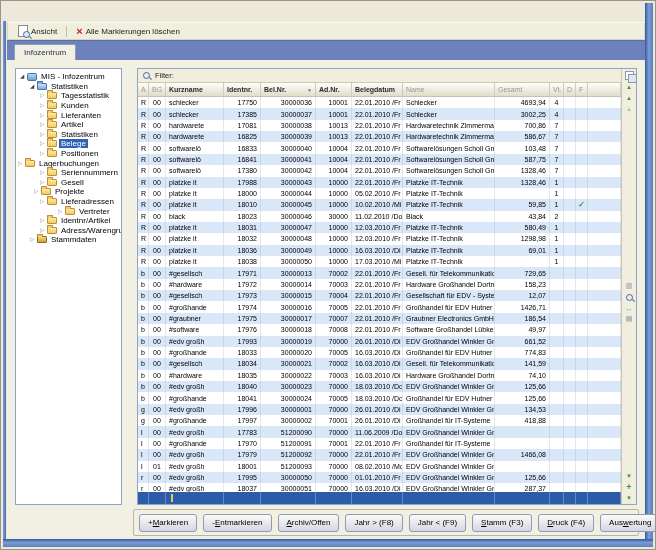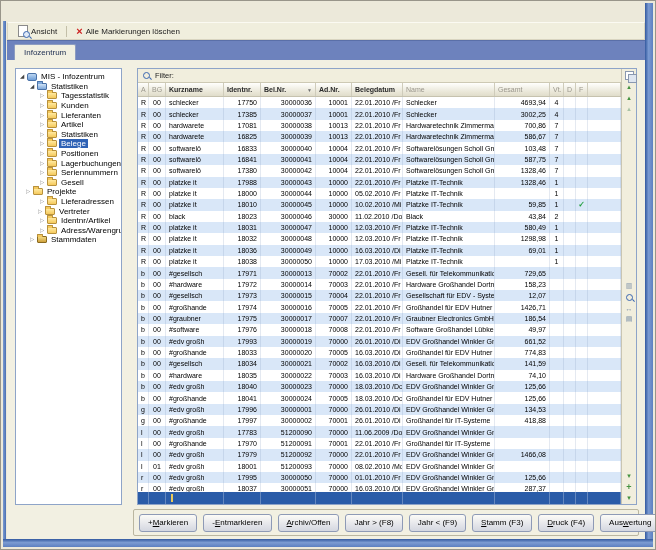--- a/index.html
+++ b/index.html
@@ -135,46 +135,46 @@
         <div class="titem sel" style="padding-left: 22px;">
           <span class="arrow col">▷</span>
           <span class="ticon"></span>
           <span class="tlabel">Belege</span>
         </div>
         <div class="titem" style="padding-left: 22px;">
           <span class="arrow col">▷</span>
           <span class="ticon"></span>
           <span class="tlabel">Positionen</span>
         </div>
-        <div class="titem" style="padding-left: 22px;">
+        <div class="titem" style="">
           <span class="arrow col">▷</span>
           <span class="ticon"></span>
           <span class="tlabel">Lagerbuchungen</span>
         </div>
         <div class="titem" style="padding-left: 22px;">
           <span class="arrow col">▷</span>
           <span class="ticon"></span>
           <span class="tlabel">Seriennummern</span>
         </div>
         <div class="titem" style="padding-left: 22px;">
           <span class="arrow col">▷</span>
           <span class="ticon"></span>
           <span class="tlabel">Gesell</span>
         </div>
-        <div class="titem" style="padding-left: 8px;">
+        <div class="titem" style="padding-left: 16px;">
           <span class="arrow col">▷</span>
           <span class="ticon"></span>
           <span class="tlabel">Projekte</span>
         </div>
         <div class="titem" style="padding-left: 22px;">
           <span class="arrow col">▷</span>
           <span class="ticon"></span>
           <span class="tlabel">Lieferadressen</span>
         </div>
-        <div class="titem" style="padding-left: 20px;">
+        <div class="titem" style="padding-left: 40px;">
           <span class="arrow col">▷</span>
           <span class="ticon"></span>
           <span class="tlabel">Vertreter</span>
         </div>
         <div class="titem" style="padding-left: 22px;">
           <span class="arrow col">▷</span>
           <span class="ticon"></span>
           <span class="tlabel">Identnr/Artikel</span>
         </div>
         <div class="titem" style="padding-left: 22px;">

